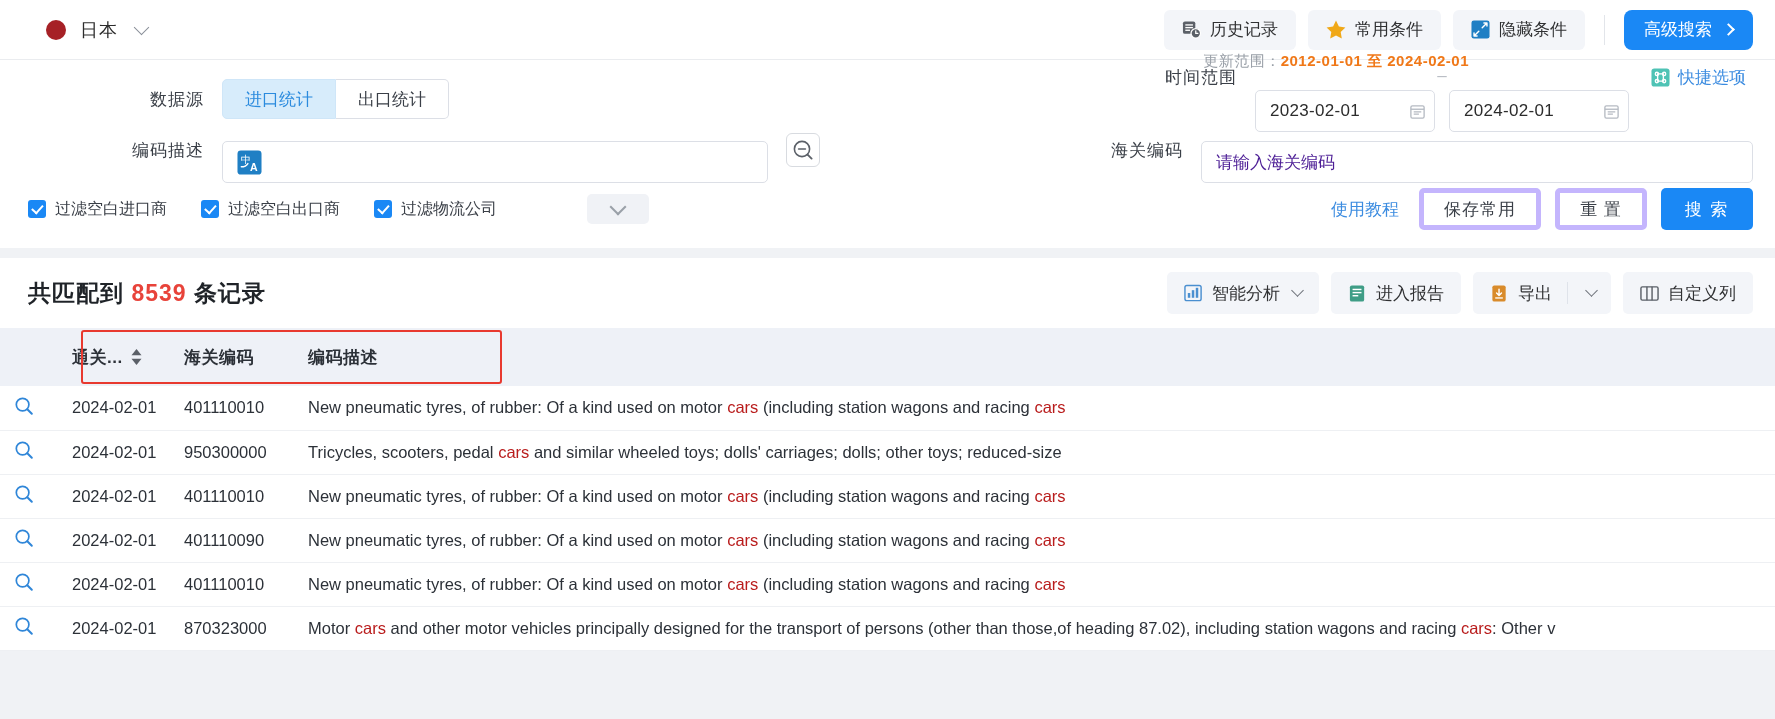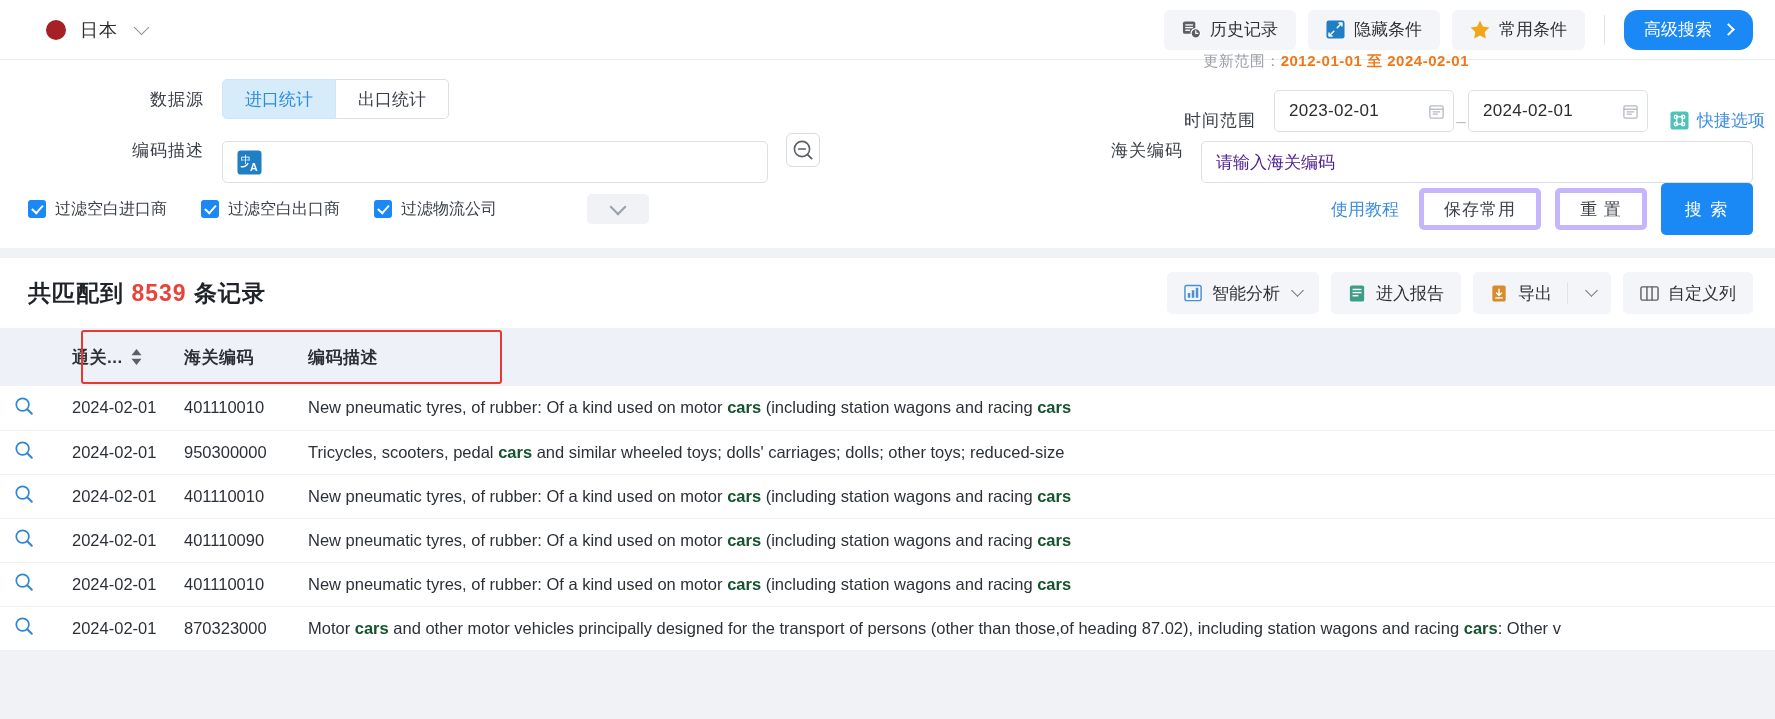--- a/index.html
+++ b/index.html
@@ -29,21 +29,21 @@
   }
   .topbar-right { margin-left: auto; display: flex; align-items: center; gap: 12px; }
   .tb-btn {
     height: 40px; display: flex; align-items: center; gap: 9px;
     background: #f3f5f9; border-radius: 6px; padding: 0 18px;
     font-size: 17px; color: #303133; cursor: pointer; white-space: nowrap;
   }
   .tb-sep { width: 1px; height: 30px; background: #e2e5ea; margin: 0 7px; }
   .adv-btn {
     height: 40px; display: flex; align-items: center; gap: 12px;
-    background: #1a88f5; border-radius: 14px; padding: 0 20px;
+    background: #1a88f5; border-radius: 8px; padding: 0 20px;
     font-size: 17px; color: #fff; cursor: pointer; white-space: nowrap;
   }
   .adv-arrow { width: 9px; height: 9px; border-top: 2px solid #fff; border-right: 2px solid #fff; transform: rotate(45deg); }
 
   .ico { flex: 0 0 auto; display: block; }
 
   
   .panel { background: #fff; padding: 0 0 8px 0; position: relative; }
 
   .row { display: flex; align-items: center; position: relative; }
@@ -119,21 +119,21 @@
   }
 
   .row3-right { margin-left: auto; display: flex; align-items: center; gap: 14px; }
   .link-txt { font-size: 17px; color: #3c8ce0; cursor: pointer; margin-right: 6px; }
   .gbtn {
     height: 42px; min-width: 92px; padding: 0 20px; border: 5px solid #c4b5fd; border-radius: 5px;
     background: #fff; font-size: 17px; color: #3a3f47; display: flex; align-items: center;
     justify-content: center; cursor: pointer; letter-spacing: 1px; white-space: nowrap;
   }
   .bbtn {
-    height: 52px; min-width: 92px; padding: 0 22px; border-radius: 5px; background: #1a88f5;
+    height: 42px; min-width: 92px; padding: 0 22px; border-radius: 5px; background: #1a88f5;
     font-size: 17px; color: #fff; display: flex; align-items: center; justify-content: center;
     cursor: pointer; letter-spacing: 2px; white-space: nowrap;
   }
 
   
   .results { background: #fff; margin-top: 10px; }
   .res-head { height: 70px; display: flex; align-items: center; padding: 0 22px 0 28px; }
   .res-title { font-size: 23px; color: #1f2328; font-weight: bold; letter-spacing: 1px; }
   .res-title em { color: #e8433a; font-style: normal; }
   .res-tools { margin-left: auto; display: flex; align-items: center; gap: 12px; }
@@ -155,21 +155,21 @@
   }
   .tbl tbody td {
     height: 44px; font-size: 16.5px; color: #2c3138; padding: 0 14px;
     border-bottom: 1px solid #eef0f3; white-space: nowrap; overflow: hidden; vertical-align: middle;
   }
   .c-eye  { width: 58px; }
   .c-date { width: 112px; }
   .c-code { width: 124px; }
   .th-sort { display: inline-flex; align-items: center; gap: 8px; }
   .sort-arrows { display: inline-flex; flex-direction: column; gap: 2px; }
-  .hl { color: #14532d; font-weight: bold; }
+  .hl { color: #b91c1c; font-weight: normal; }
   .eye-ico { cursor: pointer; }
   .highlight-box {
     position: absolute; border: 2.5px solid #e8392f; border-radius: 3px; pointer-events: none;
   }
   .tbl-wrap { position: relative; }
 </style>
 </head>
 <body>
 
 <div class="page">
@@ -189,35 +189,35 @@
           <rect x="3.5" y="4.5" width="8" height="1.4" fill="#fff"></rect>
           <rect x="3.5" y="7.3" width="8" height="1.4" fill="#fff"></rect>
           <rect x="3.5" y="10.1" width="5" height="1.4" fill="#fff"></rect>
           <circle cx="14.5" cy="14" r="5" fill="#5b6068" stroke="#fff" stroke-width="1.3"></circle>
           <path d="M14.5 11.4v2.8h2.2" stroke="#fff" stroke-width="1.3" fill="none" stroke-linecap="round"></path>
         </svg>
         <span>历史记录</span>
       </div>
 
       <div class="tb-btn">
+        <svg class="ico" width="20" height="19" viewBox="0 0 20 19">
+          <path d="M10 0.6l2.9 5.9 6.5 0.95-4.7 4.6 1.1 6.5L10 15.5l-5.8 3.05 1.1-6.5L0.6 7.45 7.1 6.5z" fill="#f0a818"></path>
+        </svg>
+        <span>常用条件</span>
+      </div>
+
+      <div class="tb-btn">
         <svg class="ico" width="19" height="19" viewBox="0 0 20 20">
           <rect x="0.5" y="0.5" width="19" height="19" rx="2.5" fill="#1f7fc4"></rect>
           <path d="M3.2 16.8l5-5M3.2 16.8h3.2M3.2 16.8v-3.2" stroke="#fff" stroke-width="1.5" fill="none" stroke-linecap="round"></path>
           <path d="M16.8 3.2l-5 5M16.8 3.2h-3.2M16.8 3.2v3.2" stroke="#fff" stroke-width="1.5" fill="none" stroke-linecap="round"></path>
         </svg>
         <span>隐藏条件</span>
       </div>
 
-      <div class="tb-btn">
-        <svg class="ico" width="20" height="19" viewBox="0 0 20 19">
-          <path d="M10 0.6l2.9 5.9 6.5 0.95-4.7 4.6 1.1 6.5L10 15.5l-5.8 3.05 1.1-6.5L0.6 7.45 7.1 6.5z" fill="#f0a818"></path>
-        </svg>
-        <span>常用条件</span>
-      </div>
-
       <div class="tb-sep"></div>
 
       <div class="adv-btn">
         <span>高级搜索</span>
         <span class="adv-arrow"></span>
       </div>
     </div>
   </div>
 
   <div class="panel">
@@ -226,21 +226,21 @@
       <span class="fld-label lbl-left">数据源</span>
       <div class="seg">
         <div class="seg-item active">进口统计</div>
         <div class="seg-item">出口统计</div>
       </div>
 
       <div class="upd-range">
         <span>更新范围：</span><b>2012-01-01</b> <span class="zhi">至</span> <b>2024-02-01</b>
       </div>
 
-      <div style="margin-left:auto; display:flex; align-items:flex-end; padding-right:10px;">
+      <div style="margin-left:auto; display:flex; align-items:flex-start; padding-right:29px;">
         <span class="fld-label">时间范围</span>
 
         <div class="inp-wrap w-date">
           <span class="val">2023-02-01</span>
           <svg class="ico" width="17" height="17" viewBox="0 0 18 18">
             <rect x="2" y="3" width="14" height="13" rx="1.6" fill="none" stroke="#b5bac2" stroke-width="1.4"></rect>
             <path d="M2 6.6h14" stroke="#b5bac2" stroke-width="1.4"></path>
             <path d="M5 9.3h8M5 11.8h5.5" stroke="#b5bac2" stroke-width="1.3"></path>
           </svg>
         </div>

